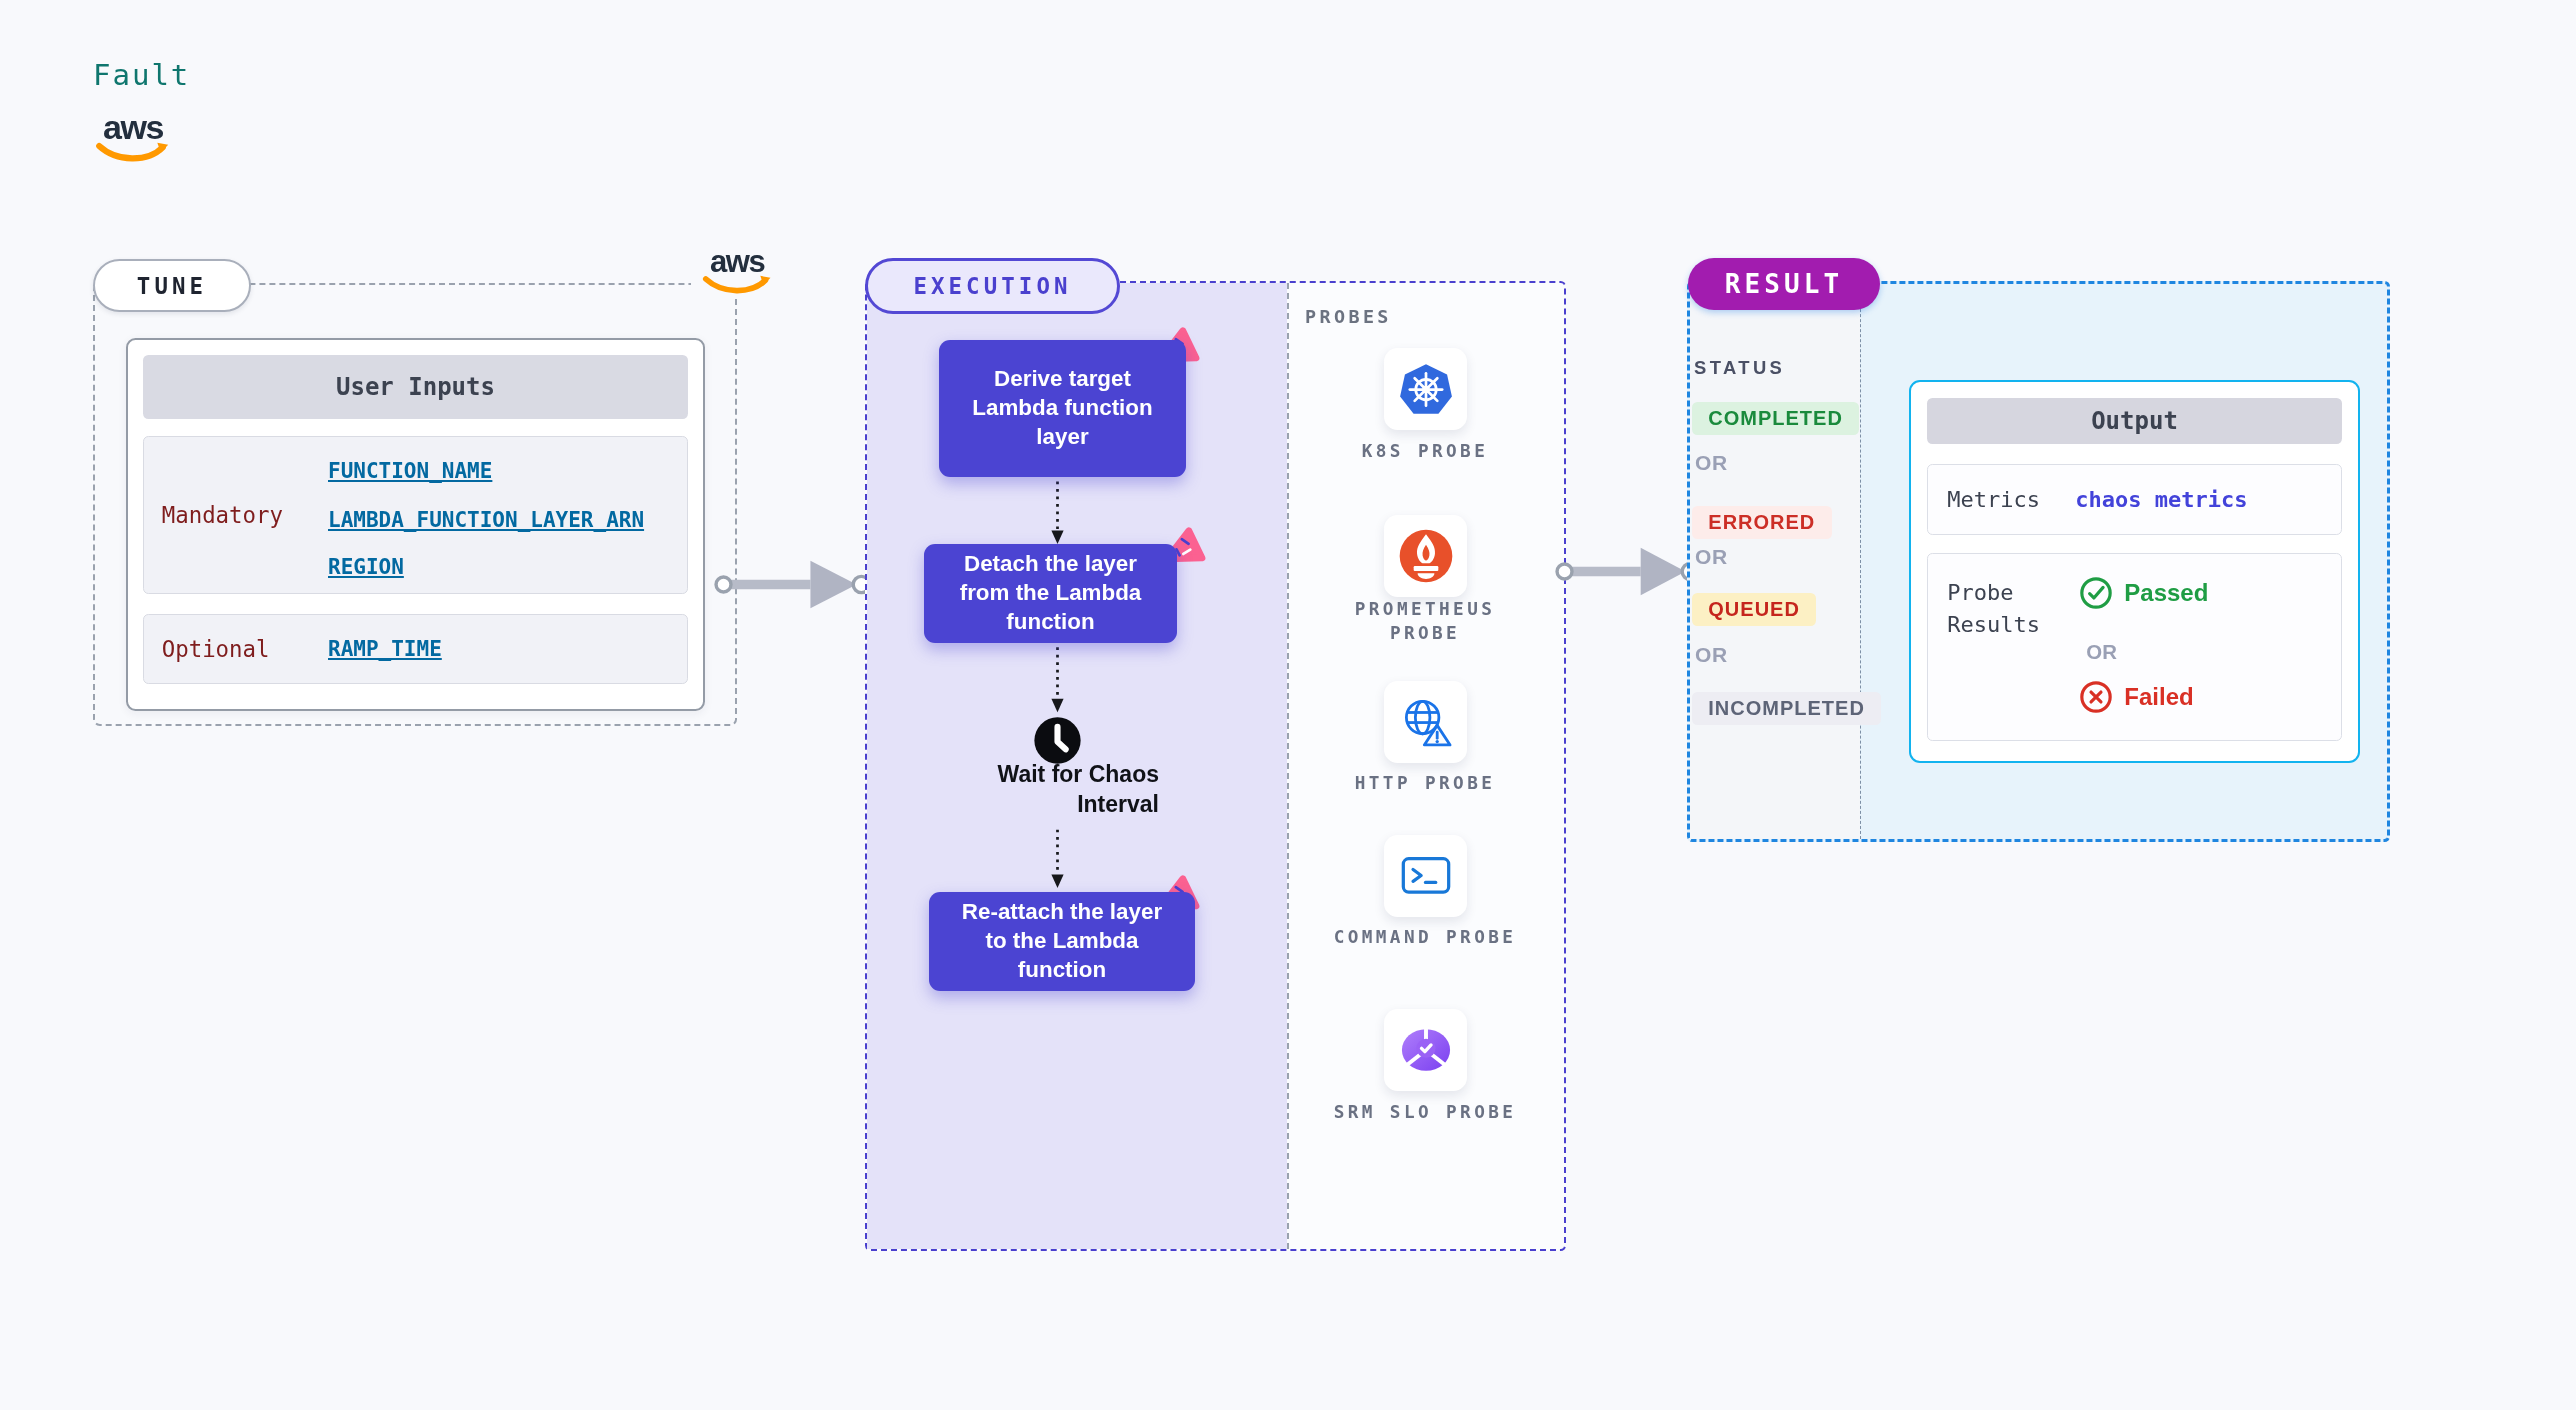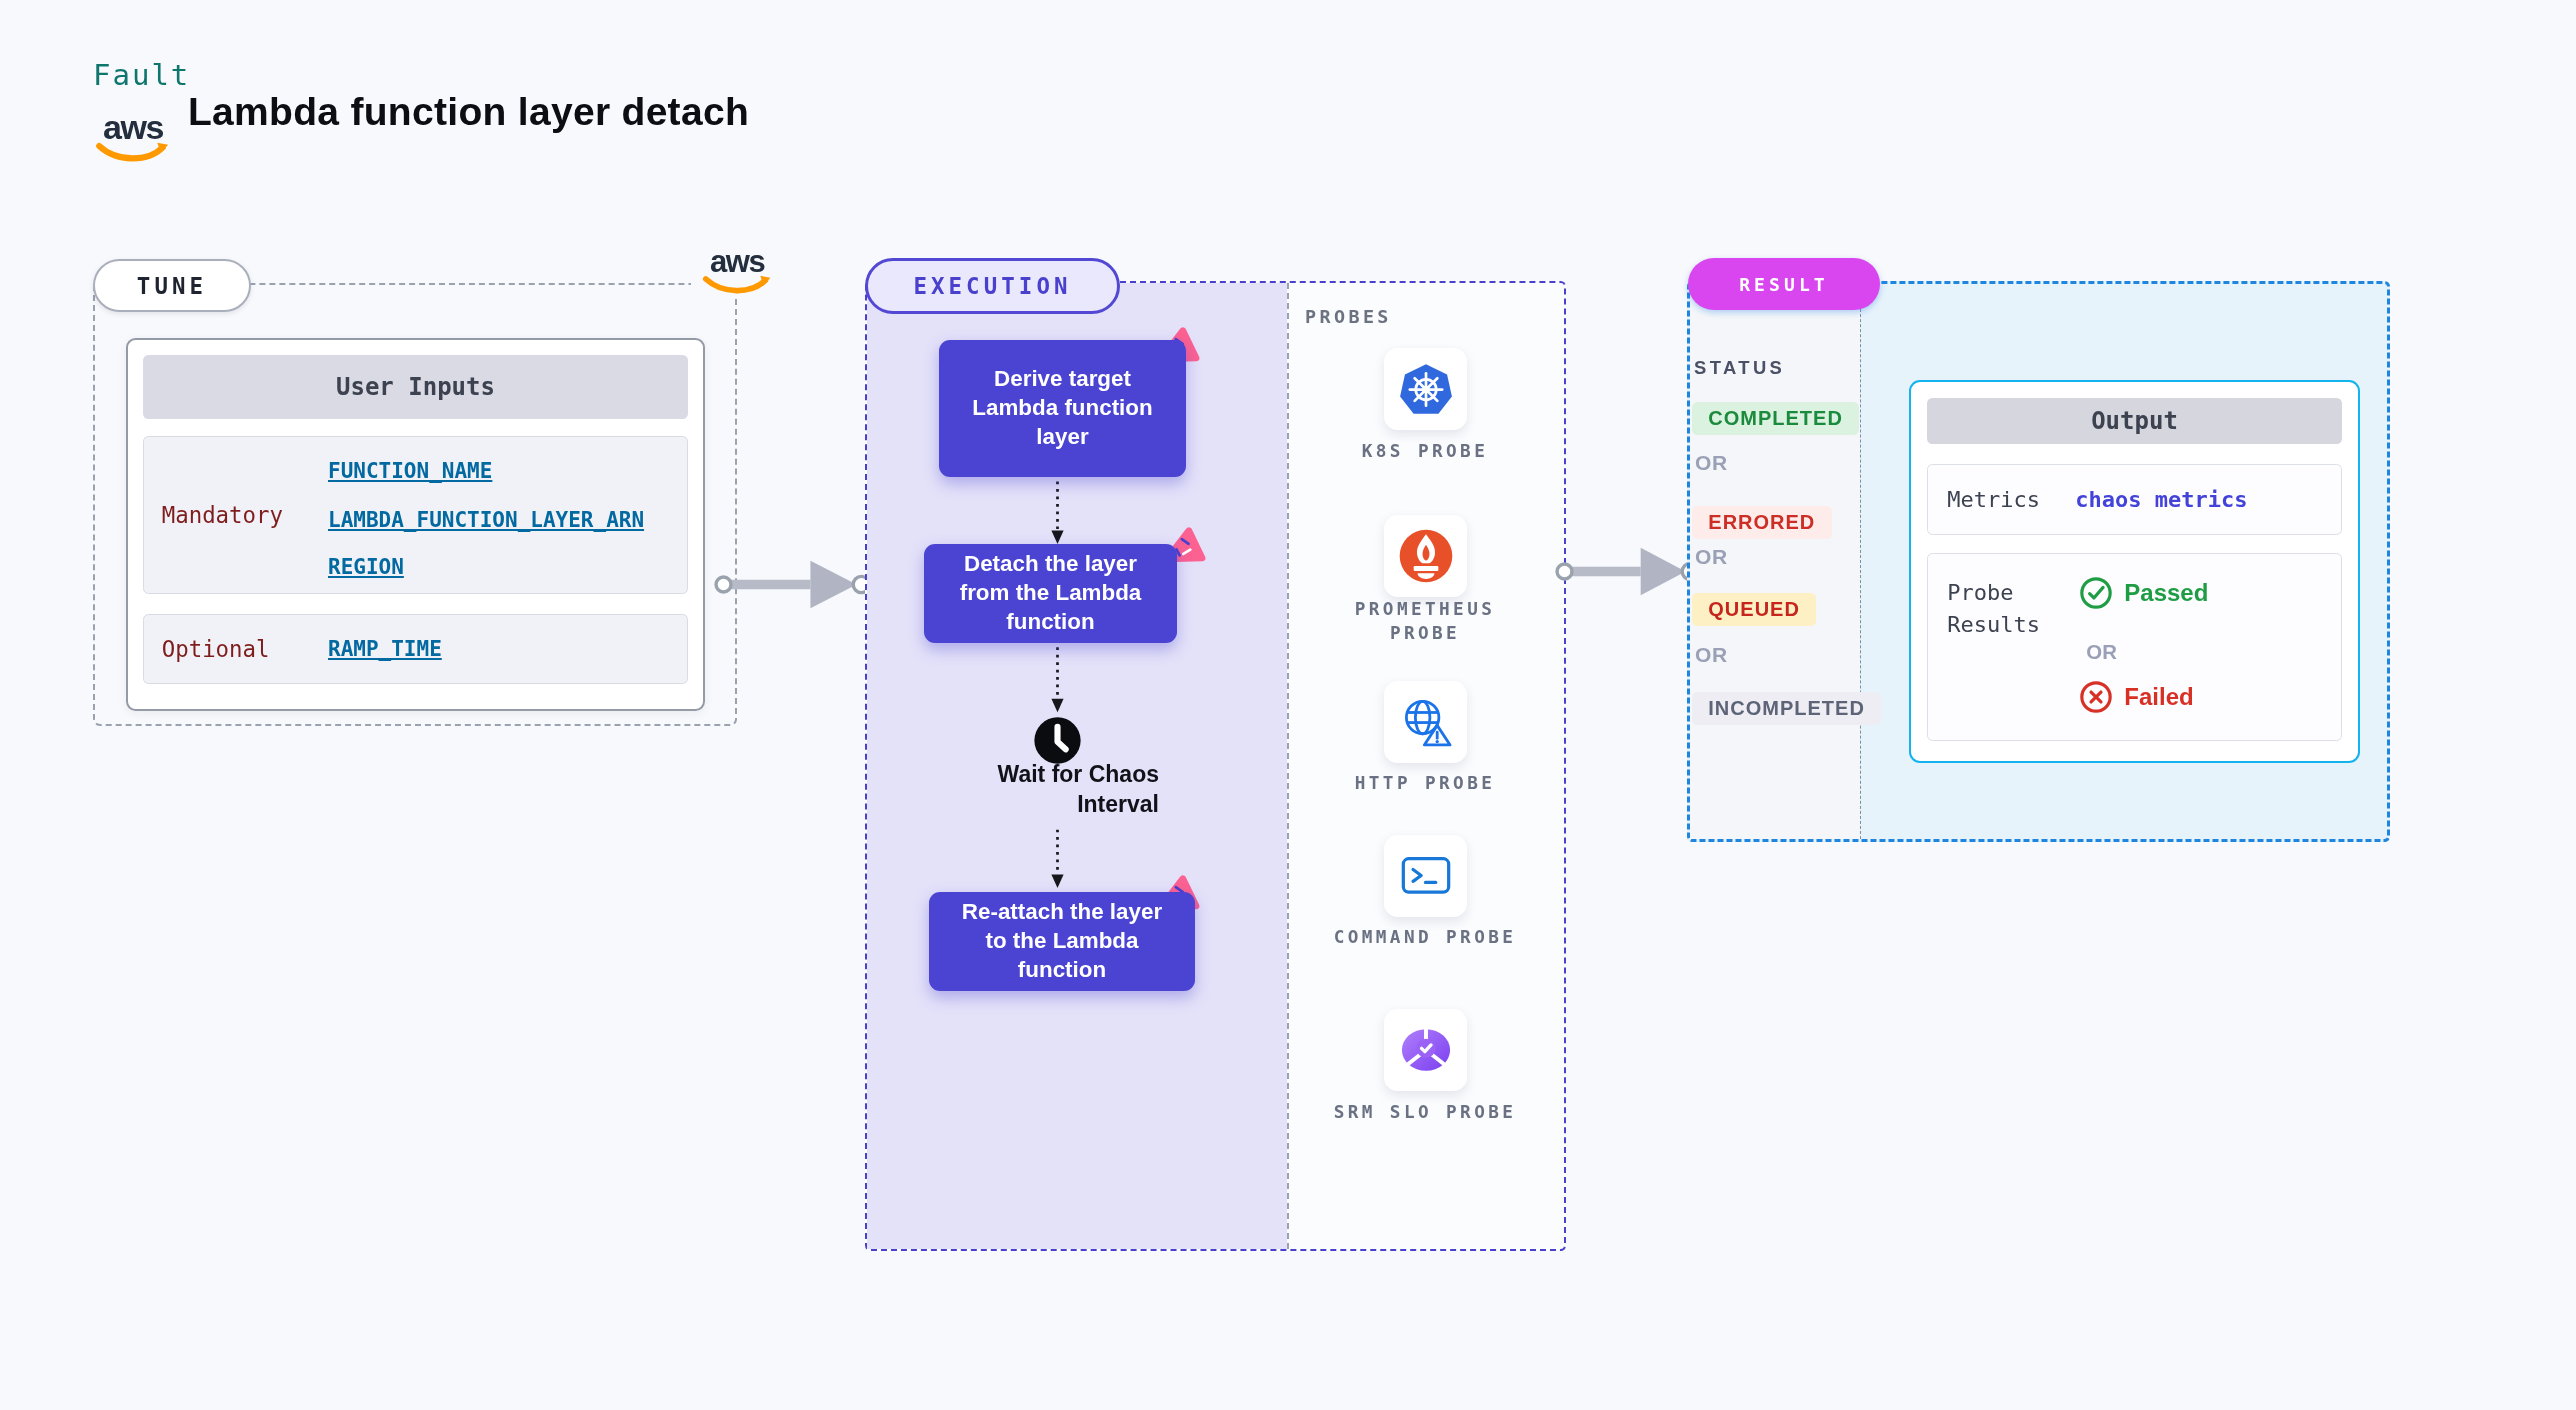--- a/index.html
+++ b/index.html
@@ -20,22 +20,22 @@
   .aws-swoosh{display:block;margin:-2.7px auto 0;}
 
   
   .pill{border-radius:30px;font-weight:bold;letter-spacing:4.1px;z-index:30;
         display:flex;align-items:center;justify-content:center;}
   .tune-pill{left:93px;top:259px;width:154px;height:49px;background:#ffffff;
              border:2.7px solid #a9afbb;color:#1f2430;font-size:22.4px;
              box-shadow:0 2px 5.4px rgba(30,40,70,.10);}
   .exec-pill{left:865px;top:258px;width:249px;height:50px;background:#eae8fc;
              border:3.4px solid #5348d4;color:#4a40ce;font-size:22.4px;}
-  .result-pill{left:1688px;top:258px;width:192px;height:52px;background:#d946ef;
-               color:#ffffff;font-size:18px;box-shadow:0 2.7px 6.8px rgba(15,111,224,.3);}
+  .result-pill{left:1688px;top:258px;width:192px;height:52px;background:#a21caf;
+               color:#ffffff;font-size:26px;box-shadow:0 2.7px 6.8px rgba(15,111,224,.3);}
 
   
   .tune-box{left:93px;top:283px;width:640px;height:439px;
             border:2px dashed #9aa2ae;border-radius:6.8px;}
   .aws-logo-tune{left:691px;top:245px;z-index:20;}
   .ui-card{left:126px;top:338px;width:575px;height:369px;background:#ffffff;
            border:2.7px solid #949ba6;border-radius:9.5px;box-shadow:0 2.7px 9.5px rgba(30,40,70,.06);}
   .ui-header{left:15px;right:15px;top:15px;height:64px;background:#d9dae3;border-radius:5.4px;
              font-size:24px;font-weight:bold;color:#3c4250;}
   .ui-row{left:15px;right:15px;background:#f1f2f7;border:1.4px solid #d9dbe3;border-radius:5.4px;}
@@ -115,21 +115,20 @@
   <div class="abs mono fault-label">Fault</div>
 
   <div class="abs aws-logo" style="left:87px;top:109px;">
     <div class="aws-text">aws</div>
     <svg class="aws-swoosh" width="76" height="23" viewBox="0 0 112 34">
       <path d="M6,6 C32,30 78,30 100,8" stroke="#ff9900" stroke-width="9" fill="none" stroke-linecap="round"></path>
       <polygon points="92,1 108,4 97,16" fill="#ff9900"></polygon>
     </svg>
   </div>
 
-  <div class="abs sans page-title">Lambda function layer detach</div>
 
   <div class="abs tune-box"></div>
   <div class="abs mono pill tune-pill">TUNE</div>
 
   <div class="abs aws-logo aws-logo-tune">
     <div class="aws-text" style="font-size:31px;">aws</div>
     <svg class="aws-swoosh" width="71" height="22" viewBox="0 0 112 34">
       <path d="M6,6 C32,30 78,30 100,8" stroke="#ff9900" stroke-width="9" fill="none" stroke-linecap="round"></path>
       <polygon points="92,1 108,4 97,16" fill="#ff9900"></polygon>
     </svg>

